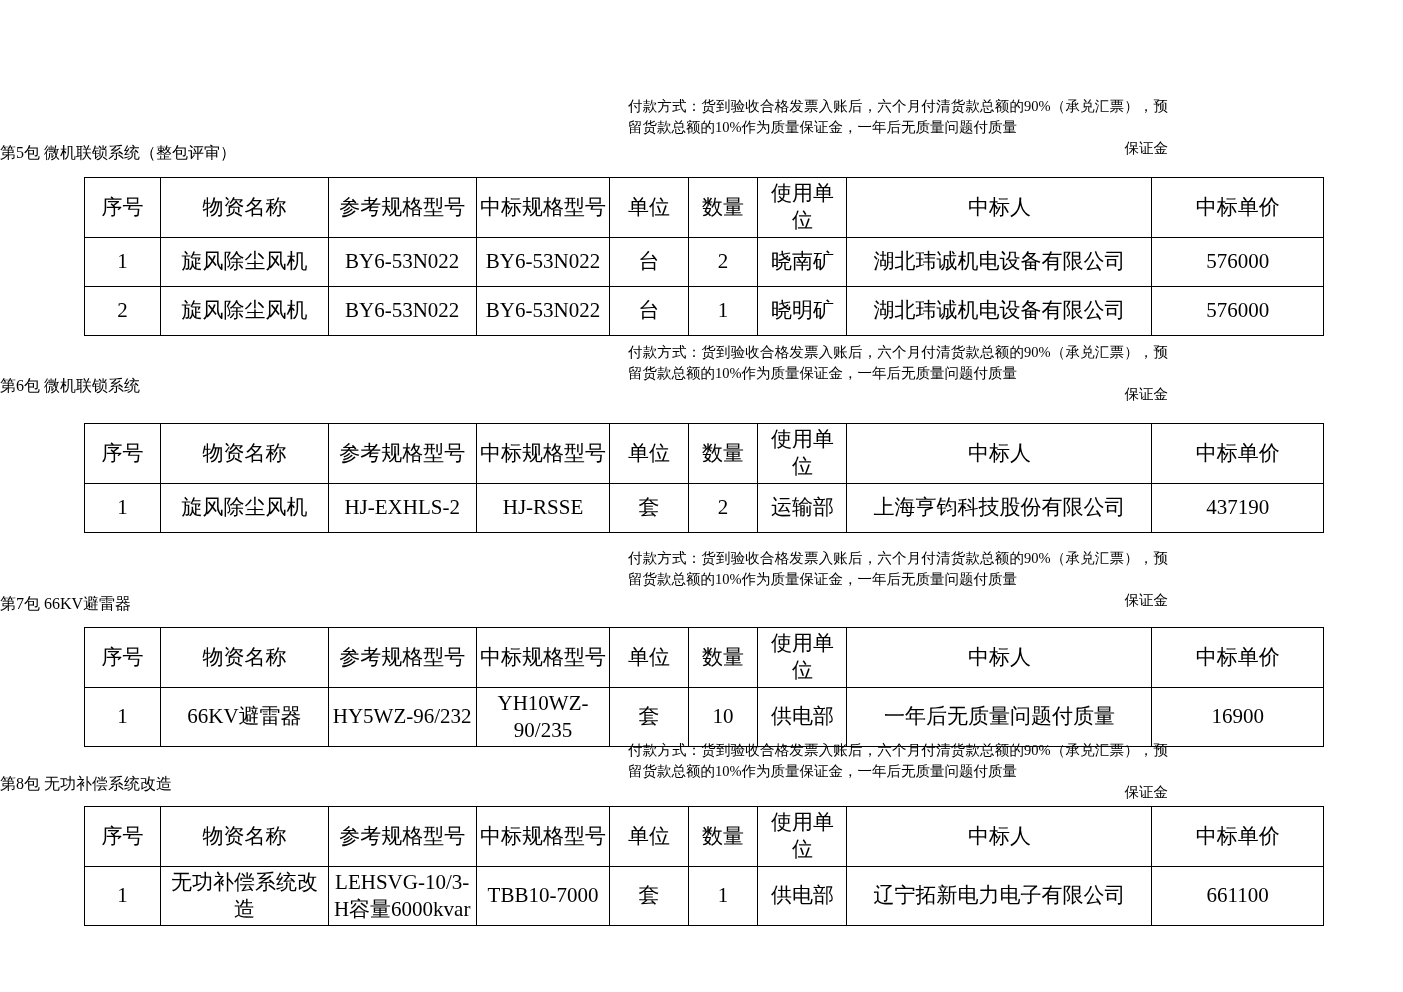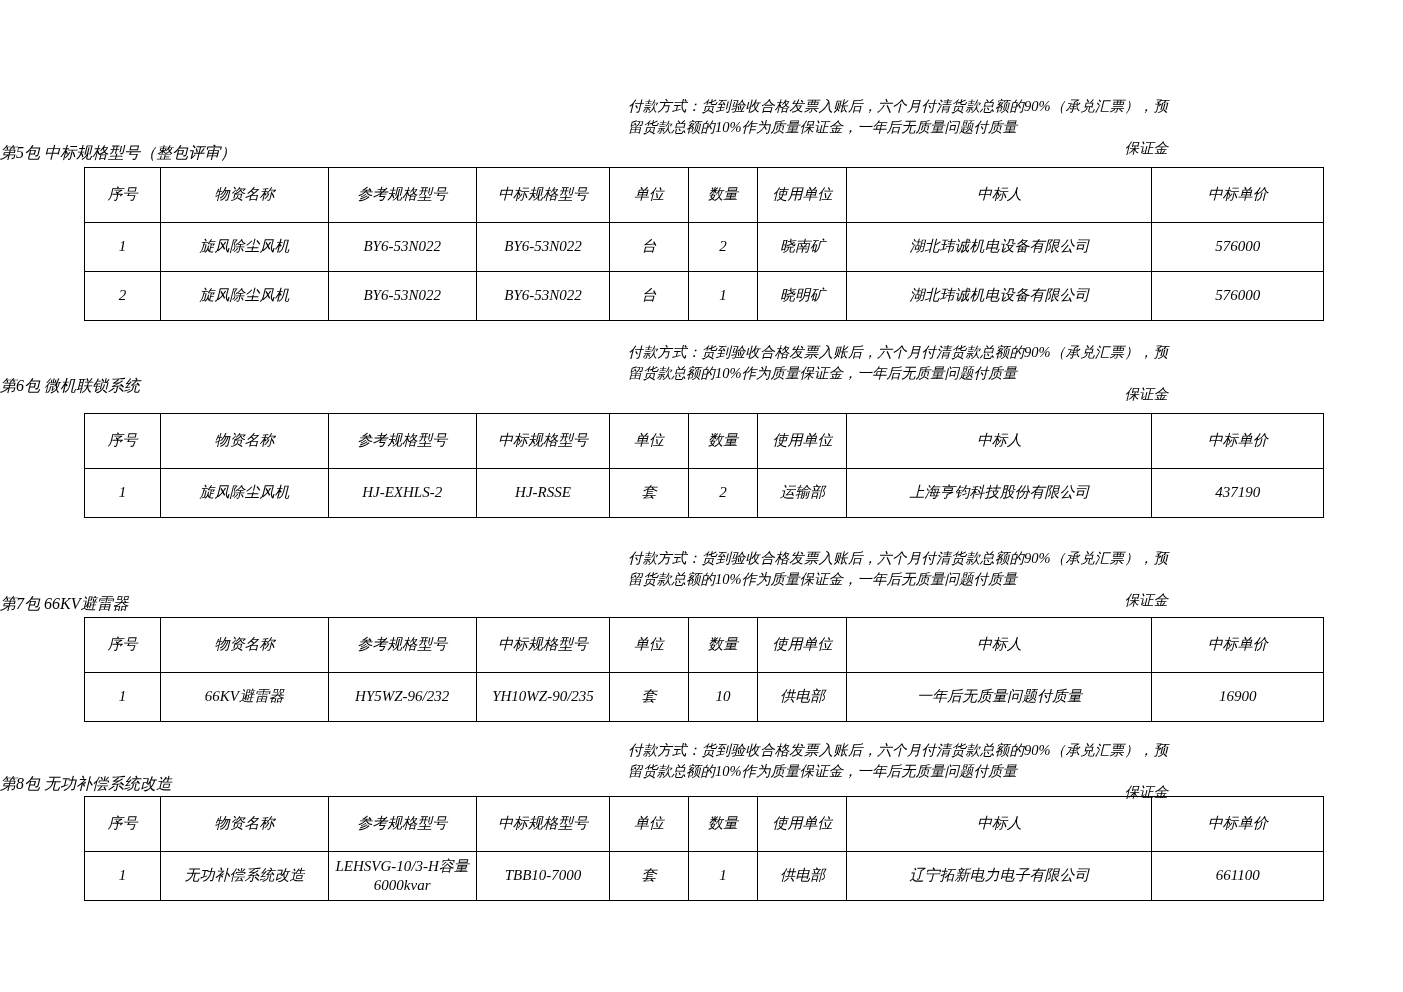--- a/index.html
+++ b/index.html
@@ -12,21 +12,20 @@
     height: 992px;
     font-family: "Liberation Serif", "DejaVu Serif", serif;
     color: #000000;
     position: relative;
     overflow: hidden;
   }
   .page {
     position: relative;
     width: 1403px;
     height: 892px;
-    font-style: italic;
   }
   .section {
     position: absolute;
     left: 84px;
     width: 1240px;
   }
   .pay-note {
     position: absolute;
     width: 540px;
     left: 628px;
@@ -42,21 +41,22 @@
   .pkg-title {
     position: absolute;
     left: 0;
     font-size: 16px;
     white-space: nowrap;
   }
   table.bid {
     border-collapse: collapse;
     width: 1240px;
     table-layout: fixed;
-    font-size: 15px;
+    font-size: 21px;
+    margin-top: 10px;
   }
   table.bid th, table.bid td {
     border: 1px solid #000000;
     text-align: center;
     vertical-align: middle;
     padding: 2px 3px;
     font-weight: normal;
     line-height: 1.3;
   }
   table.bid th {
@@ -79,21 +79,21 @@
   }
 </style>
 </head>
 <body>
 
 <div class="page">
 
   <div class="pay-note" style="top:96px;">
     <span>付款方式：货到验收合格发票入账后，六个月付清货款总额的90%（承兑汇票），预留货款总额的10%作为质量保证金，一年后无质量问题付质量</span><span class="last-line">保证金</span>
   </div>
-  <div class="pkg-title" style="top:143px;">第5包  中标规格型号（整包评审）</div>
+  <div class="pkg-title" style="top:143px;">第5包  微机联锁系统（整包评审）</div>
   <div class="section" style="top:167px;">
     <table class="bid">
       <colgroup>
         <col class="c0">
           <col class="c1">
           <col class="c2">
           <col class="c3">
           <col class="c4">
           <col class="c5">
           <col class="c6">

